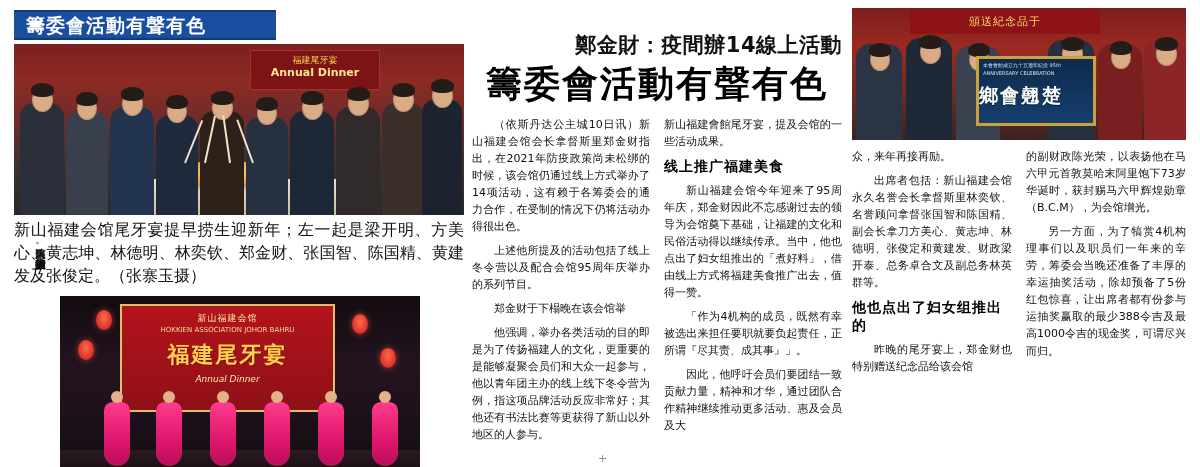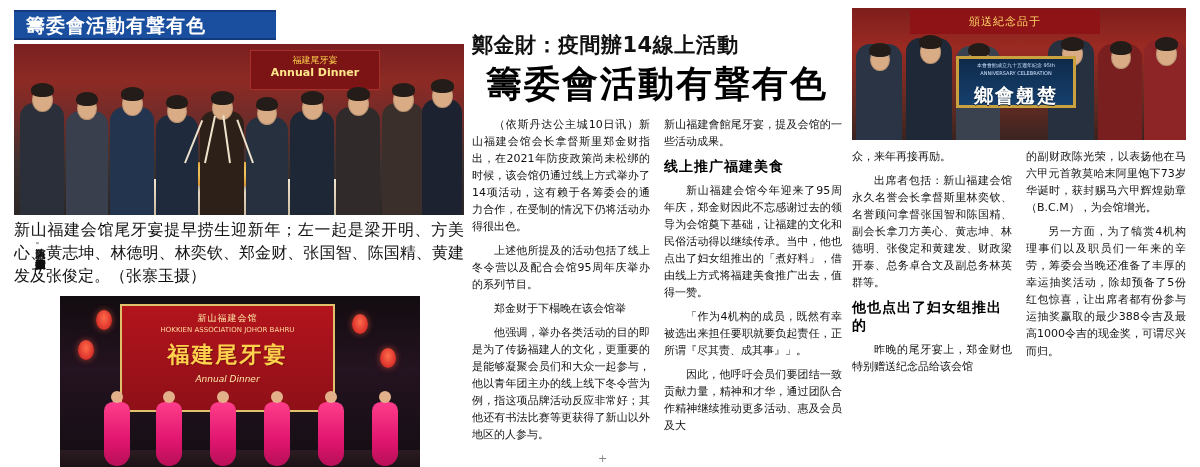--- a/index.html
+++ b/index.html
@@ -197,21 +197,21 @@
   
   .col-mid {
     position: absolute;
     left: 472px;
     top: 34px;
     width: 370px;
   }
   .kicker {
     font-size: 21px;
     font-weight: bold;
-    text-align: left;
+    text-align: right;
     letter-spacing: 0.5px;
     color: #111;
     line-height: 1.1;
   }
   .headline {
     font-size: 36px;
     font-weight: bold;
     text-align: center;
     letter-spacing: 2px;
     margin-top: 7px;
@@ -261,29 +261,29 @@
     width: 190px; height: 24px;
     background: #8e1317;
     color: #ffd766;
     font-size: 11px;
     text-align: center;
     line-height: 24px;
     letter-spacing: 1px;
   }
   .plaque {
     position: absolute;
-    left: 104px;
+    left: 124px;
     top: 48px;
     width: 120px;
-    height: 52px;
+    height: 70px;
     background: linear-gradient(180deg,#0e2a4a,#16406e);
     border: 3px solid #c9a23f;
     box-sizing: border-box;
     color: #ffffff;
-    text-align: center;
+    text-align: left;
   }
   .plaque .pl-top {
     font-size: 5px;
     color: #cfe2ff;
     line-height: 1.5;
     padding: 3px 4px 0;
   }
   .plaque .pl-main {
     font-size: 19px;
     font-weight: bold;

